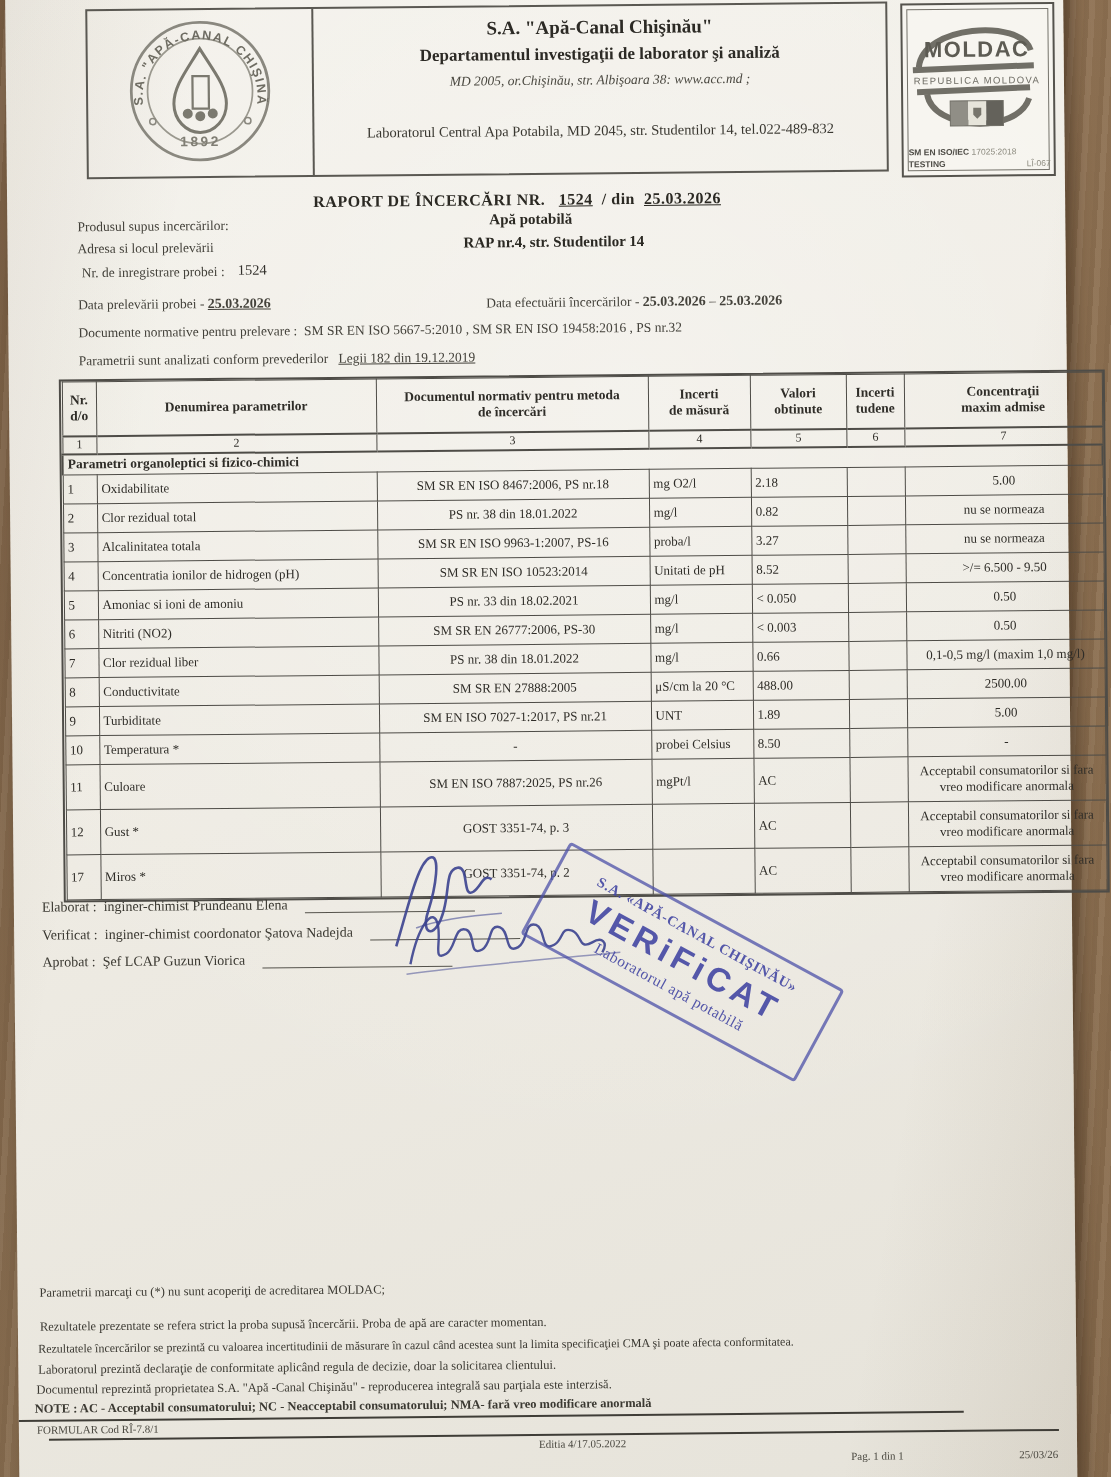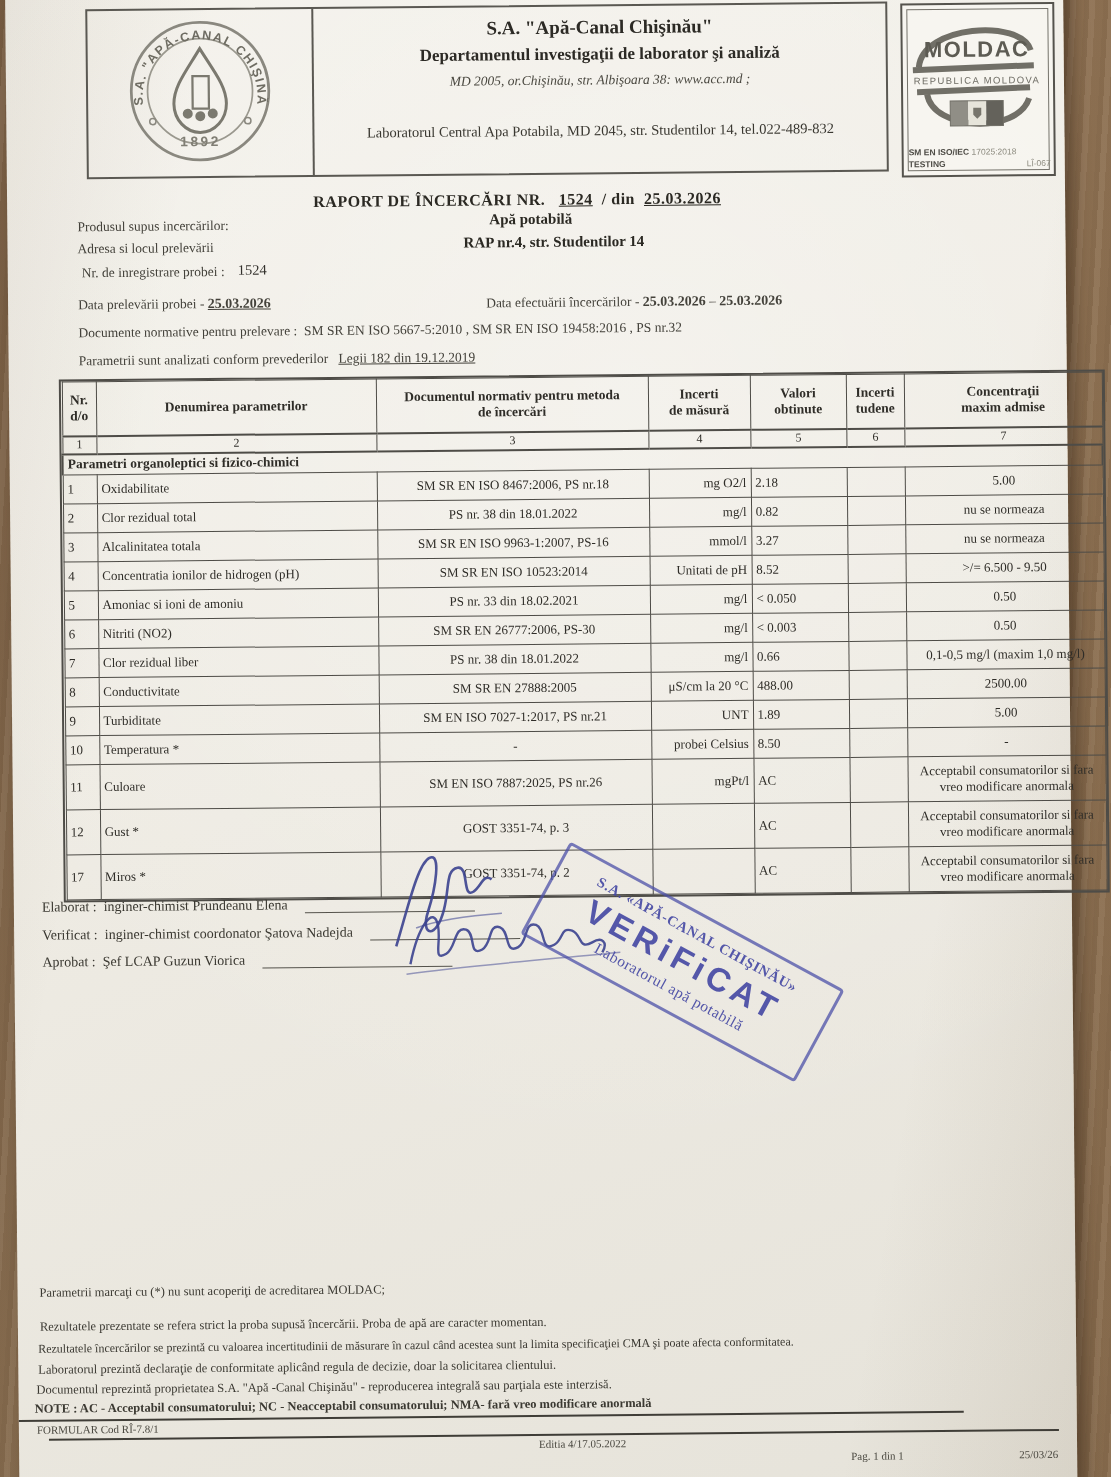--- a/index.html
+++ b/index.html
@@ -42,21 +42,21 @@
 
   
   table.params{border-collapse:collapse;table-layout:fixed;width:1040px;background:transparent;}
   table.params td{border:1px solid #4e4c47;padding:1px 4px;font-size:13px;color:#2f2d28;overflow:hidden;}
   table.params .hdr td{font-size:13.5px;font-weight:bold;text-align:center;vertical-align:middle;border-bottom-width:2px;}
   table.params .nums td{font-size:12px;text-align:center;height:16px;padding:0;border-bottom-width:2px;}
   table.params .section td{font-weight:bold;font-size:13.5px;border-left:2px solid #4e4c47;border-right:2px solid #4e4c47;}
   tr.r{height:29px;} tr.tall{height:45px;}
   td.c-name{padding-left:8px;}
   td.c-method{text-align:center;}
-  td.c-unit{text-align:right;font-size:12.5px;}
+  td.c-unit{text-align:left;font-size:12.5px;}
   td.c-val{padding-left:10px;font-size:13.5px;border-radius:6px;}
   td.c-cma{text-align:center;font-size:12.5px;}
   .outer{outline:2px solid #4e4c47;}
 
   
   .sig-row{font-size:14px;color:#3a3831;white-space:nowrap;}
   .sig-line{display:inline-block;border-bottom:1.3px solid #55534c;height:13px;vertical-align:bottom;margin-left:14px;}
   .sig-svg{pointer-events:none;}
 
   
@@ -218,21 +218,21 @@
             <td class="c-method">PS nr. 38 din 18.01.2022</td>
             <td class="c-unit">mg/l</td>
             <td class="c-val">0.82</td>
             <td></td>
             <td class="c-cma">nu se normeaza</td>
           </tr>
       <tr class="r">
             <td>3</td>
             <td class="c-name">Alcalinitatea totala</td>
             <td class="c-method">SM SR EN ISO 9963-1:2007, PS-16</td>
-            <td class="c-unit">mmol/l</td>
+            <td class="c-unit">proba/l</td>
             <td class="c-val">3.27</td>
             <td></td>
             <td class="c-cma">nu se normeaza</td>
           </tr>
       <tr class="r">
             <td>4</td>
             <td class="c-name">Concentratia ionilor de hidrogen (pH)</td>
             <td class="c-method">SM SR EN ISO 10523:2014</td>
             <td class="c-unit">Unitati de pH</td>
             <td class="c-val">8.52</td>

